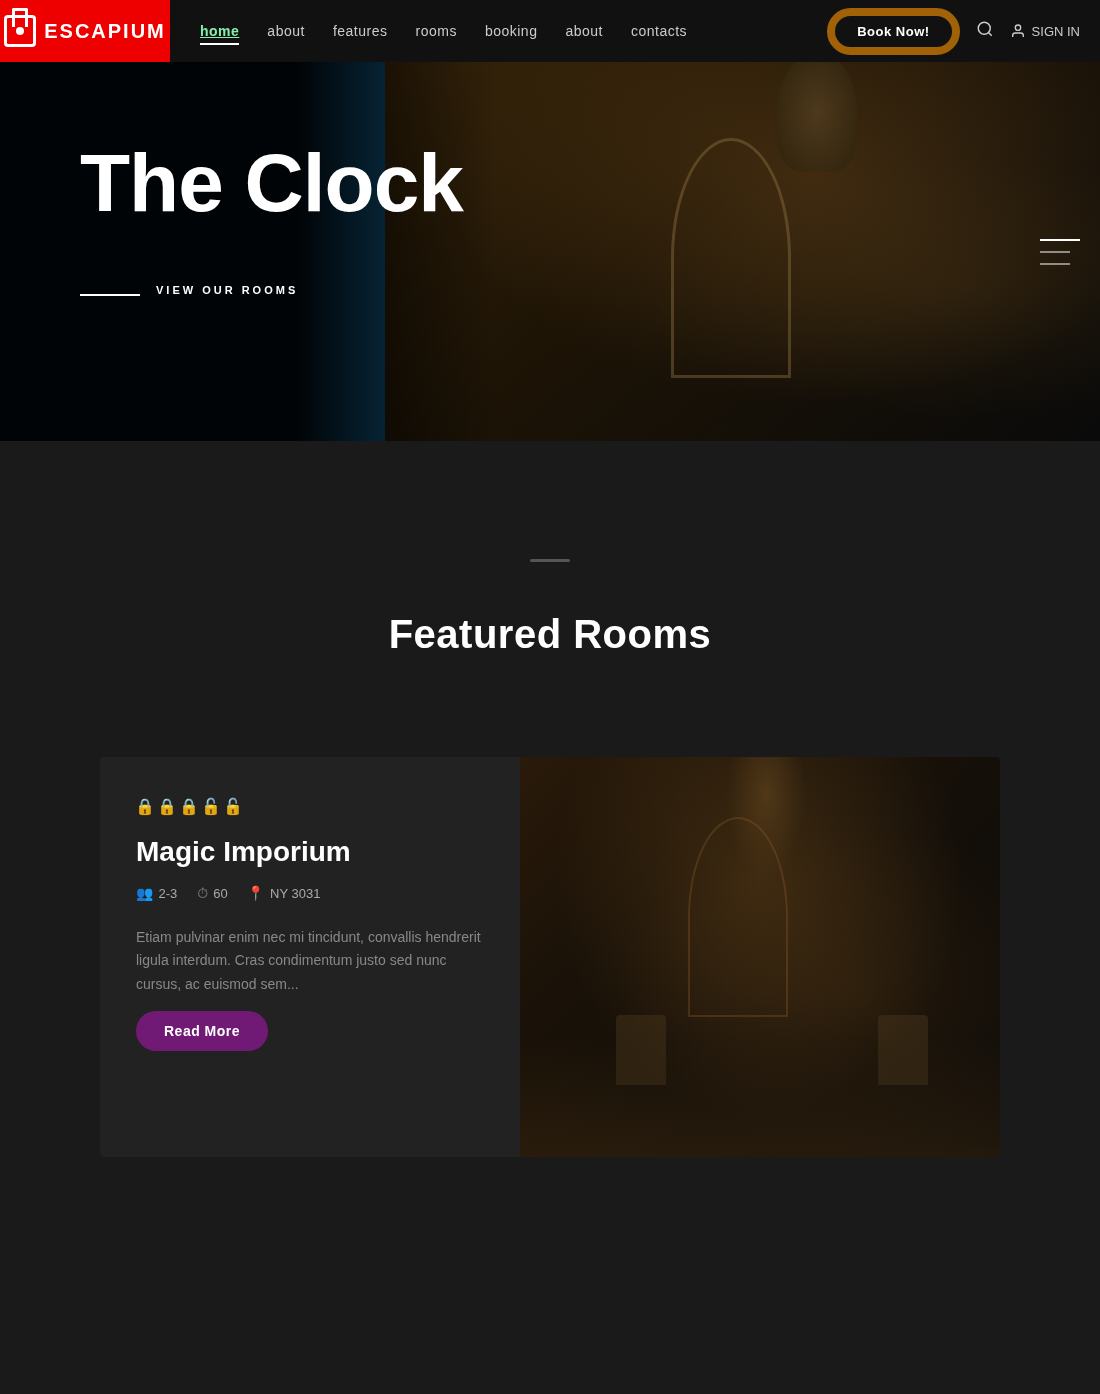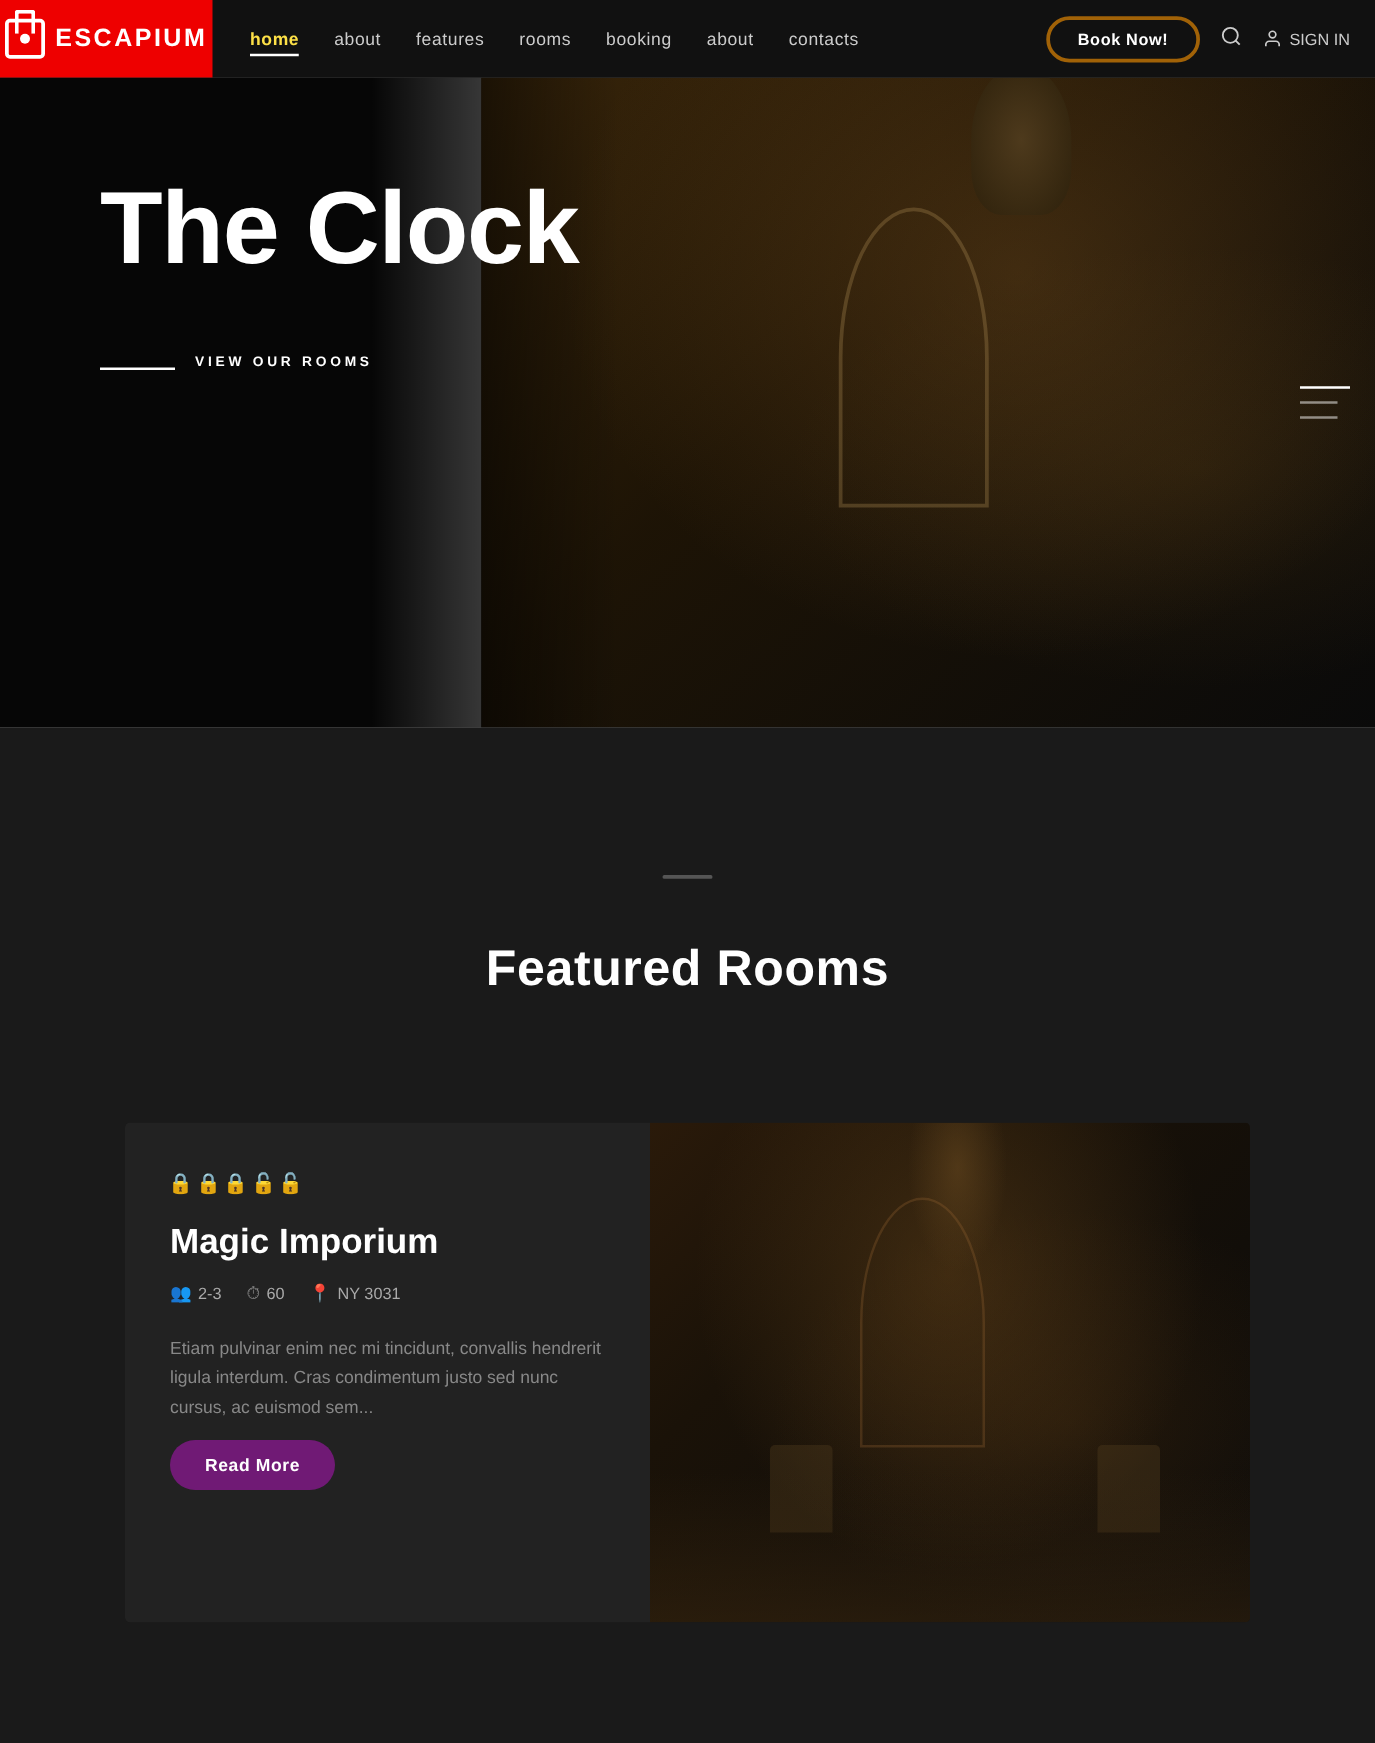--- a/index.html
+++ b/index.html
@@ -73,41 +73,42 @@
     .nav-link {
       color: #ccc;
       text-decoration: none;
       font-size: 14px;
       font-weight: 400;
       letter-spacing: 0.5px;
       padding: 4px 0;
       position: relative;
     }
     .nav-link.active {
-      color: #fde047;
+      color: #86efac;
       font-weight: 700;
+      text-decoration: underline;
     }
     .nav-link.active::after {
       content: '';
       position: absolute;
       bottom: -2px;
       left: 0;
       width: 100%;
       height: 2px;
       background: #fff;
     }
     .nav-actions {
       display: flex;
       align-items: center;
       gap: 16px;
       padding-right: 20px;
     }
     .book-now-btn {
       background: transparent;
-      border: 3px solid #a16207;
+      border: 8px solid #a16207;
       color: #fff;
       padding: 8px 22px;
       border-radius: 30px;
       font-size: 13px;
       font-weight: 700;
       cursor: pointer;
       letter-spacing: 0.5px;
     }
     .search-icon-btn {
       background: none;
@@ -123,23 +124,23 @@
       cursor: pointer;
       font-size: 13px;
       display: flex;
       align-items: center;
       gap: 6px;
     }
 
     
     .hero {
       position: relative;
-      height: 520px;
+      height: 379px;
       overflow: hidden;
-      background: #737373;
+      background: #0c4a6e;
     }
     .hero-bg {
       position: absolute;
       right: 0;
       top: 0;
       width: 65%;
       height: 100%;
       background: linear-gradient(to bottom, #2a1a0a, #1a1208, #0d0d0d);
       overflow: hidden;
     }

